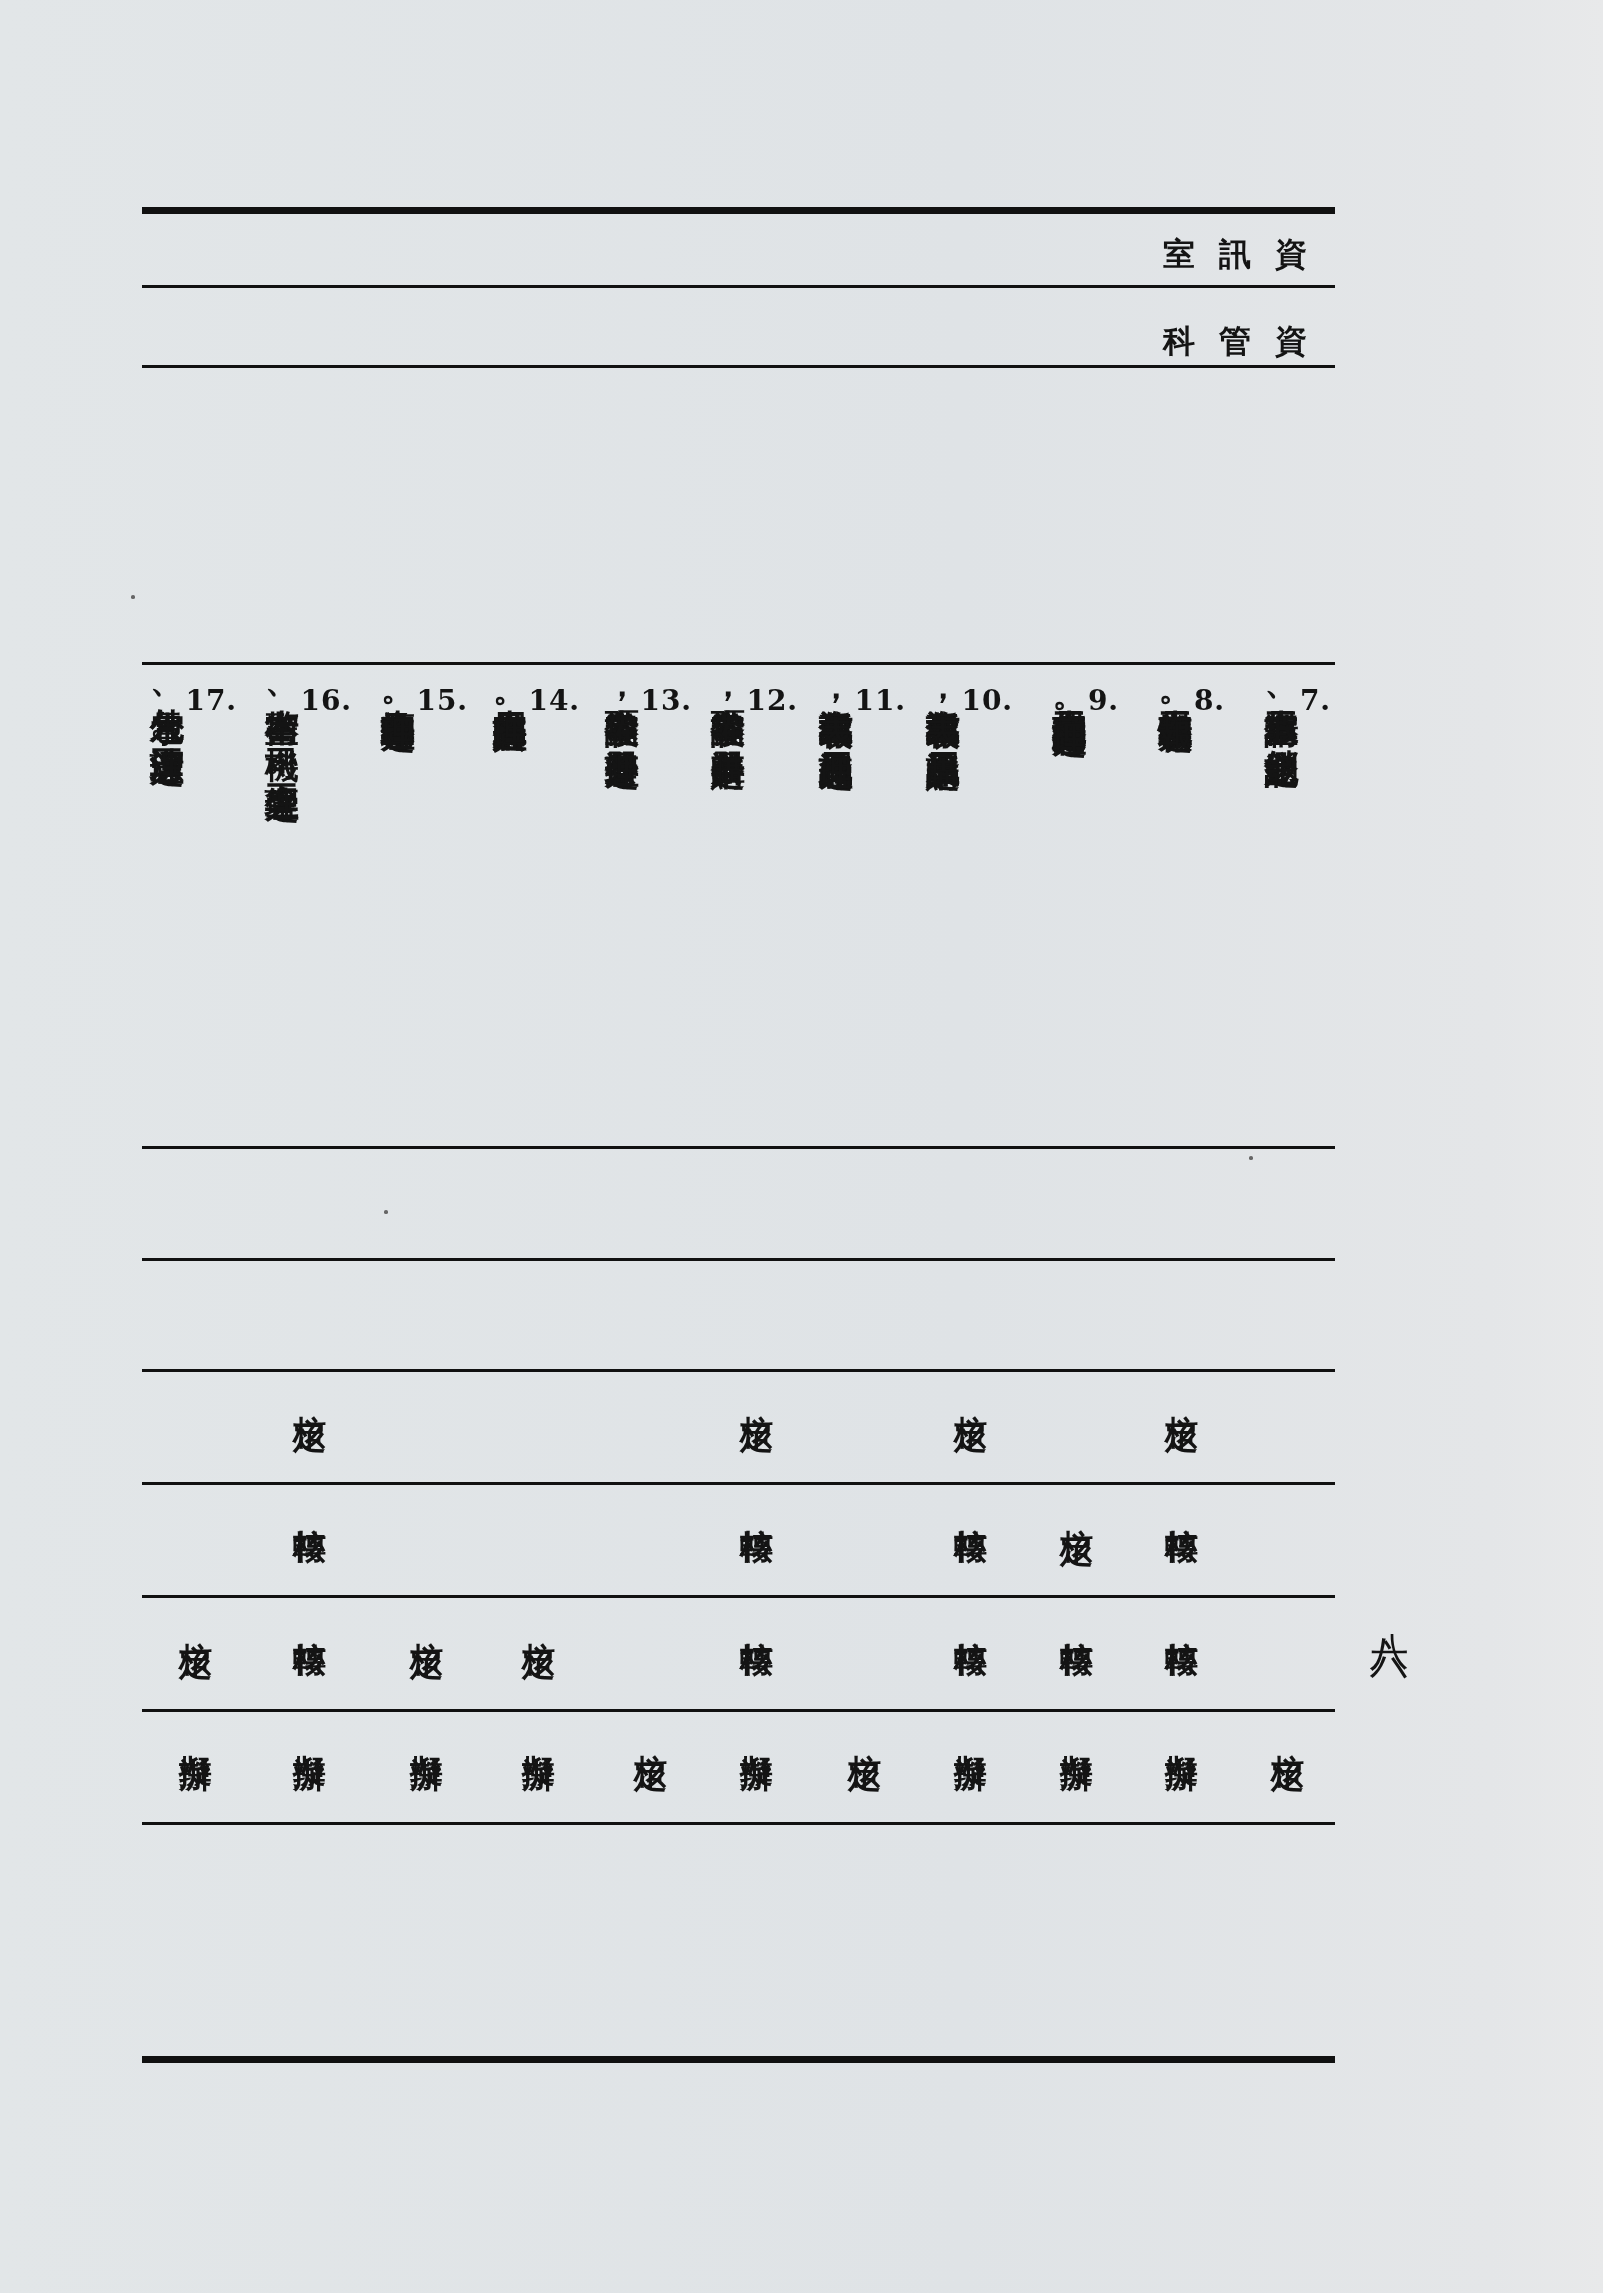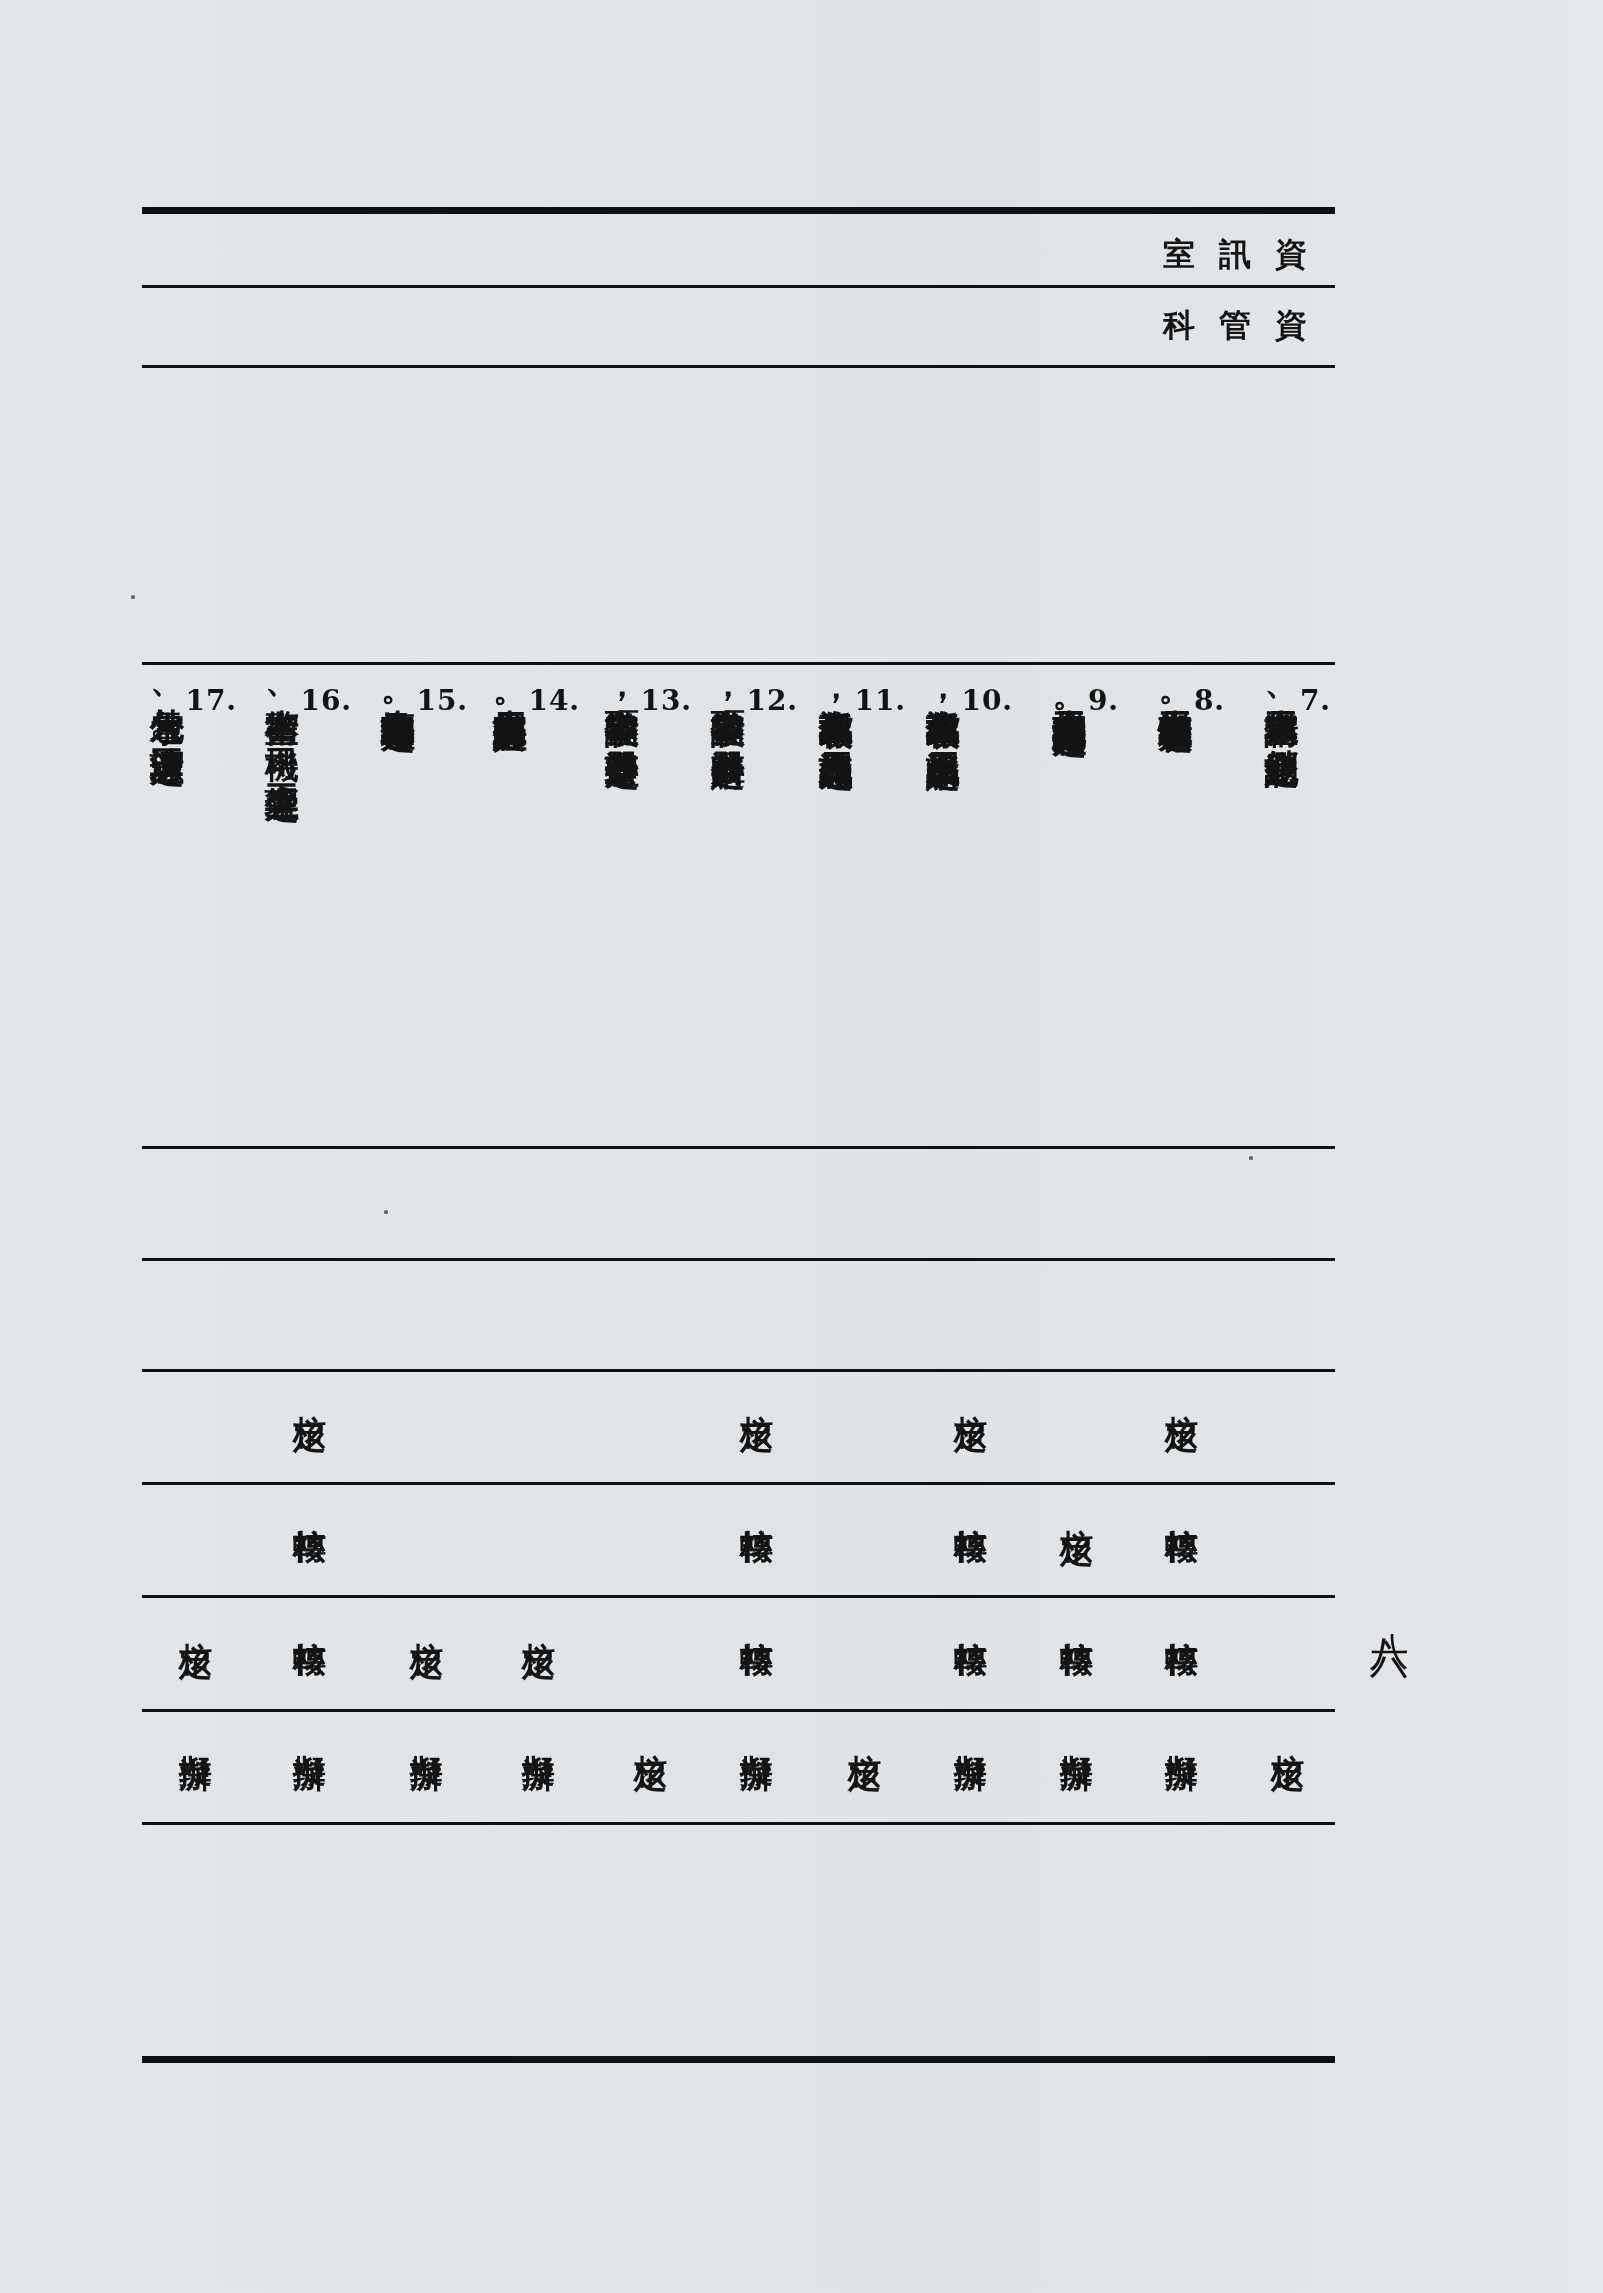--- a/index.html
+++ b/index.html
@@ -98,21 +98,21 @@
 
 <div class="page">
 
   <div class="rule thick" style="top:207px;"></div>
 
   <div class="dept-label" style="top:233px;">
     <span>資訊室</span>
   </div>
   <div class="rule thin" style="top:285px;"></div>
 
-  <div class="dept-label" style="top:304px;">
+  <div class="dept-label" style="top:320px;">
     <span>資管科</span>
   </div>
   <div class="rule thin" style="top:365px;"></div>
 
   <div class="rule thin" style="top:662px;"></div>
 
   <div class="item-col" style="left:1247px;">
     <span class="item-num">7.</span>
     <span class="item-text">本室員工請假、銷假之登記。</span>
   </div>

